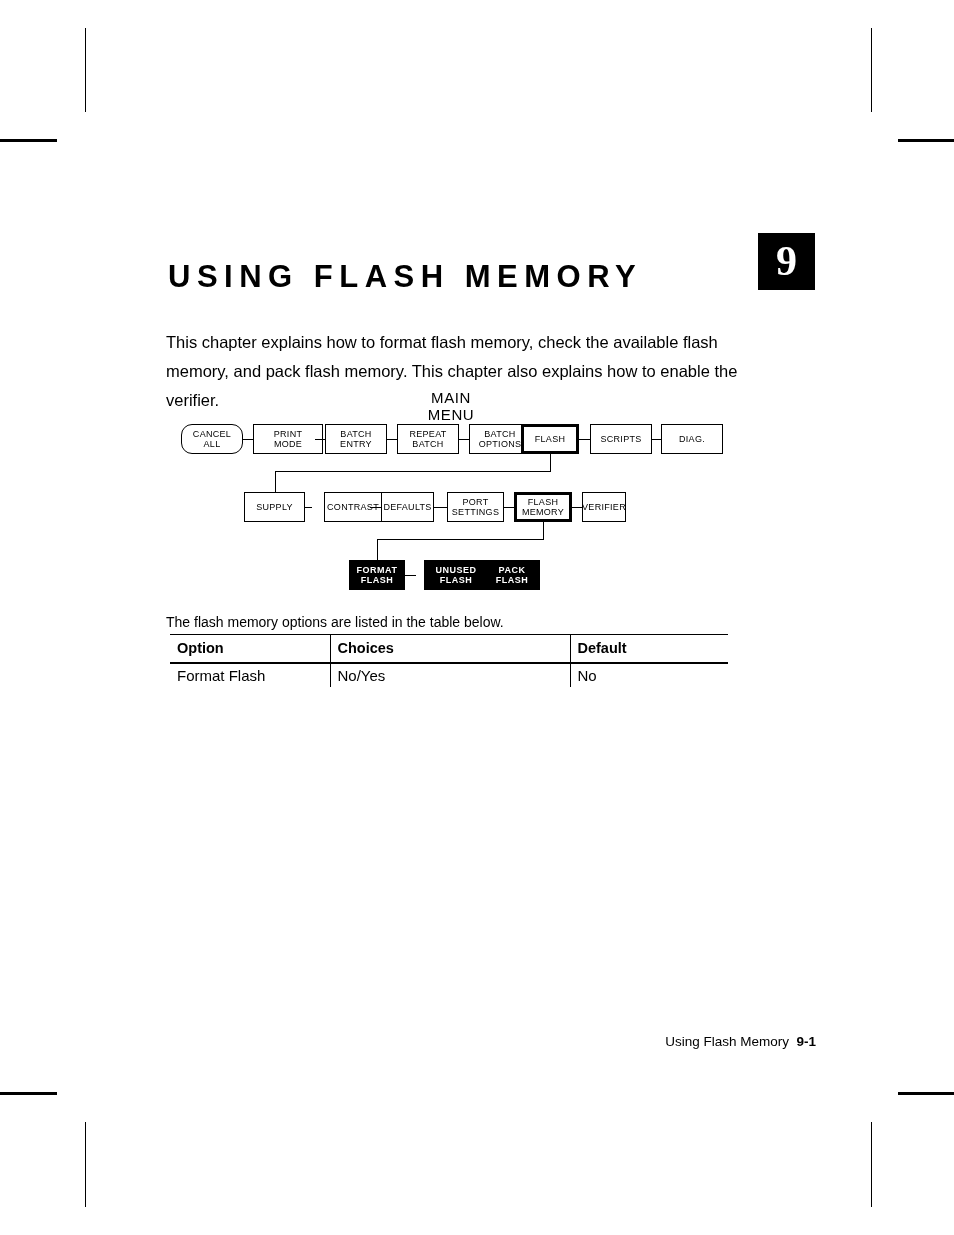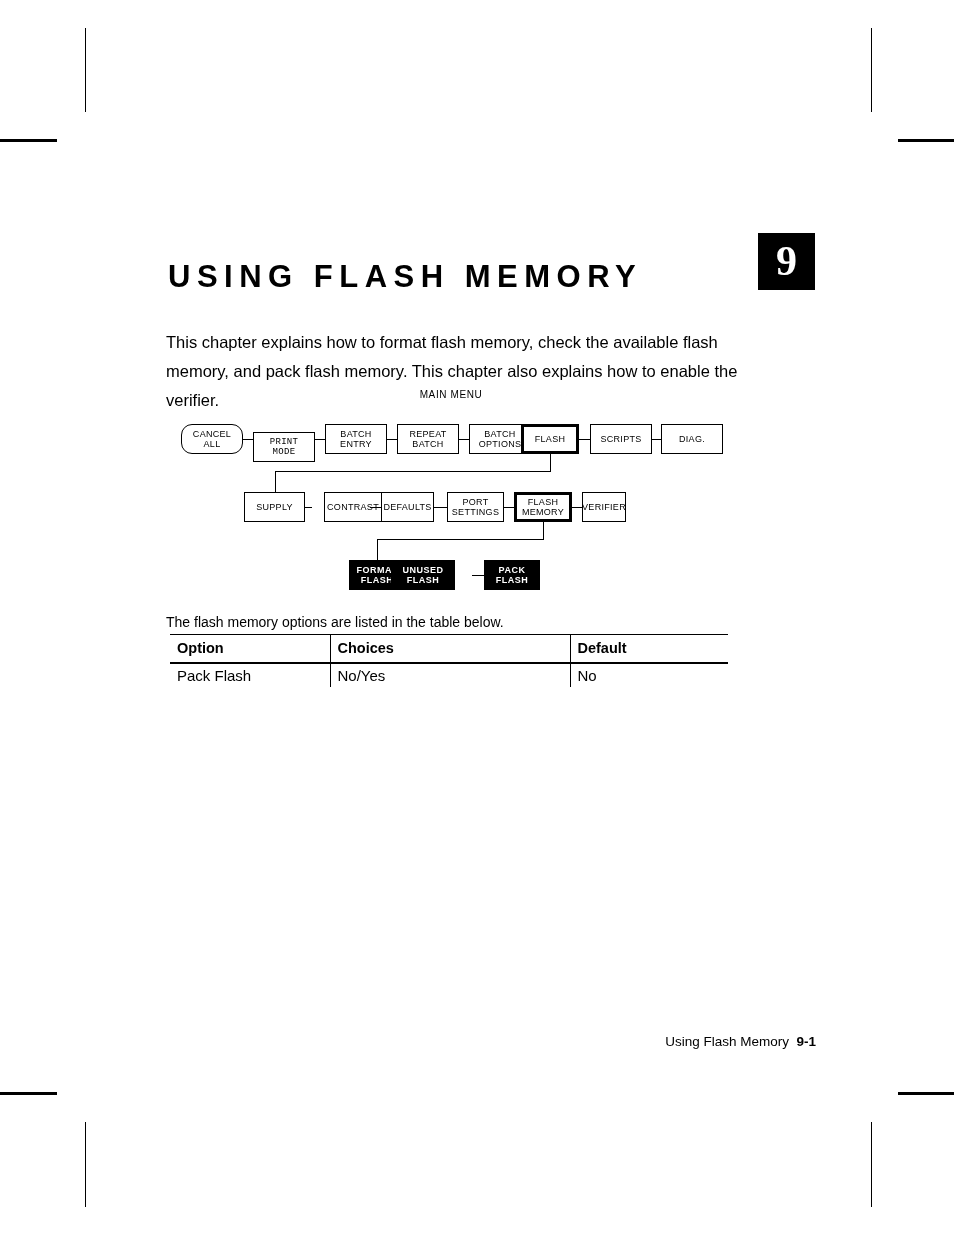--- a/index.html
+++ b/index.html
@@ -75,21 +75,21 @@
     top: 380px;
     width: 954px;
     height: 215px;
   }
   .menu-label {
     position: absolute;
     left: 408px;
     top: 389px;
     width: 86px;
     text-align: center;
-    font-size: 10px;
+    font-size: 15px;
     letter-spacing: 0.6px;
   }
   .node {
     position: absolute;
     box-sizing: border-box;
     border: 1px solid #000000;
     background: #ffffff;
     color: #000000;
     font-size: 9px;
     letter-spacing: 0.3px;
@@ -193,21 +193,21 @@
 <div class="chapter-badge">9</div>
 
 <p class="intro">This chapter explains how to format flash memory, check the available flash memory, and pack flash memory.  This chapter also explains how to enable the verifier.</p>
 
 <div class="menu-label">MAIN MENU</div>
 <div class="diagram" id="diagram">
     <div class="node" style="left: 181px; top: 44px; width: 62px; border-radius: 11px;">
       <div><span>CANCEL</span><br><span>ALL</span></div>
     </div>
     <div class="line line-h" style="left: 243px; top: 59px; width: 10px; height: 1px;"></div>
-    <div class="node" style="left: 253px; top: 52px; width: 62px; font-family: Liberation Mono, monospace;">
+    <div class="node" style="left: 253px; top: 44px; width: 70px;">
       <div><span>PRINT</span><br><span>MODE</span></div>
     </div>
     <div class="line line-h" style="left: 315px; top: 59px; width: 10px; height: 1px;"></div>
     <div class="node" style="left: 325px; top: 44px; width: 62px;">
       <div><span>BATCH</span><br><span>ENTRY</span></div>
     </div>
     <div class="line line-h" style="left: 387px; top: 59px; width: 10px; height: 1px;"></div>
     <div class="node" style="left: 397px; top: 44px; width: 62px;">
       <div><span>REPEAT</span><br><span>BATCH</span></div>
     </div>
@@ -247,21 +247,21 @@
       <div><span>FLASH</span><br><span>MEMORY</span></div>
     </div>
     <div class="line line-h" style="left: 572px; top: 127px; width: 10px; height: 1px;"></div>
     <div class="node" style="left: 582px; top: 112px; width: 44px;">
       <div><span>VERIFIER</span></div>
     </div>
     <div class="node filled" style="left: 349px; top: 180px; width: 56px;">
       <div><span>FORMAT</span><br><span>FLASH</span></div>
     </div>
     <div class="line line-h" style="left: 405px; top: 195px; width: 11px; height: 1px;"></div>
-    <div class="node filled" style="left: 391px; top: 180px; width: 64px;">
+    <div class="node filled" style="left: 424px; top: 180px; width: 64px;">
       <div><span>UNUSED</span><br><span>FLASH</span></div>
     </div>
     <div class="line line-h" style="left: 472px; top: 195px; width: 12px; height: 1px;"></div>
     <div class="node filled" style="left: 484px; top: 180px; width: 56px;">
       <div><span>PACK</span><br><span>FLASH</span></div>
     </div>
     <div class="line line-v" style="left: 550px; top: 74px; width: 1px; height: 17px;"></div>
     <div class="line line-h" style="left: 274.5px; top: 91px; width: 276.5px; height: 1px;"></div>
     <div class="line line-v" style="left: 274.5px; top: 91px; width: 1px; height: 21px;"></div>
     <div class="line line-v" style="left: 543px; top: 142px; width: 1px; height: 17px;"></div>
@@ -279,21 +279,21 @@
     </colgroup>
   <thead>
     <tr>
       <th>Option</th>
       <th>Choices</th>
       <th>Default</th>
     </tr>
   </thead>
   <tbody id="table-body">
       <tr>
-        <td>Pack Flash</td>
+        <td>Format Flash</td>
         <td>No/Yes</td>
         <td>No</td>
       </tr>
     </tbody>
 </table>
 
 <div class="footer">
   <span class="f-label">Using Flash Memory</span><span>&nbsp;&nbsp;</span><span class="f-page">9-1</span>
 </div>
 

